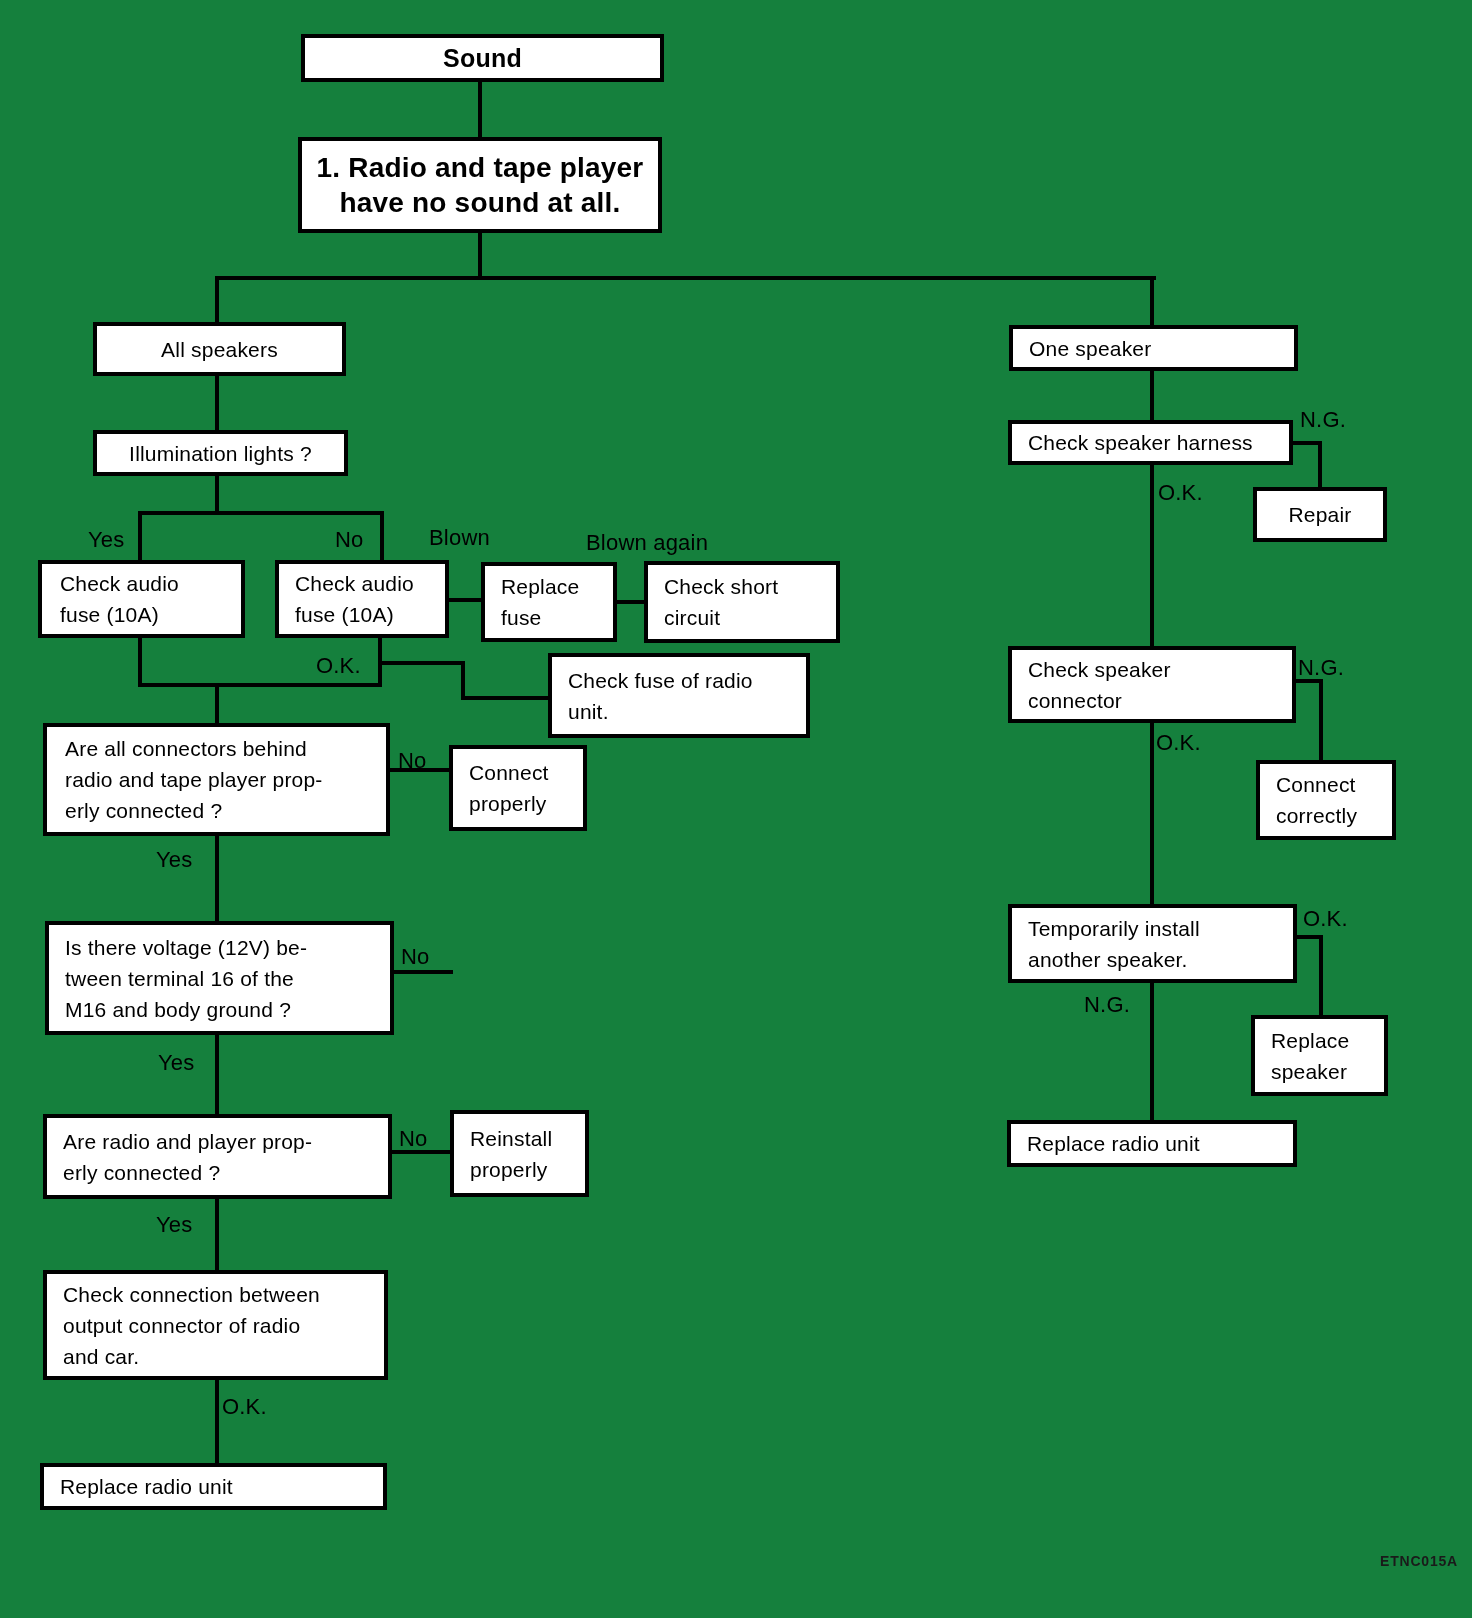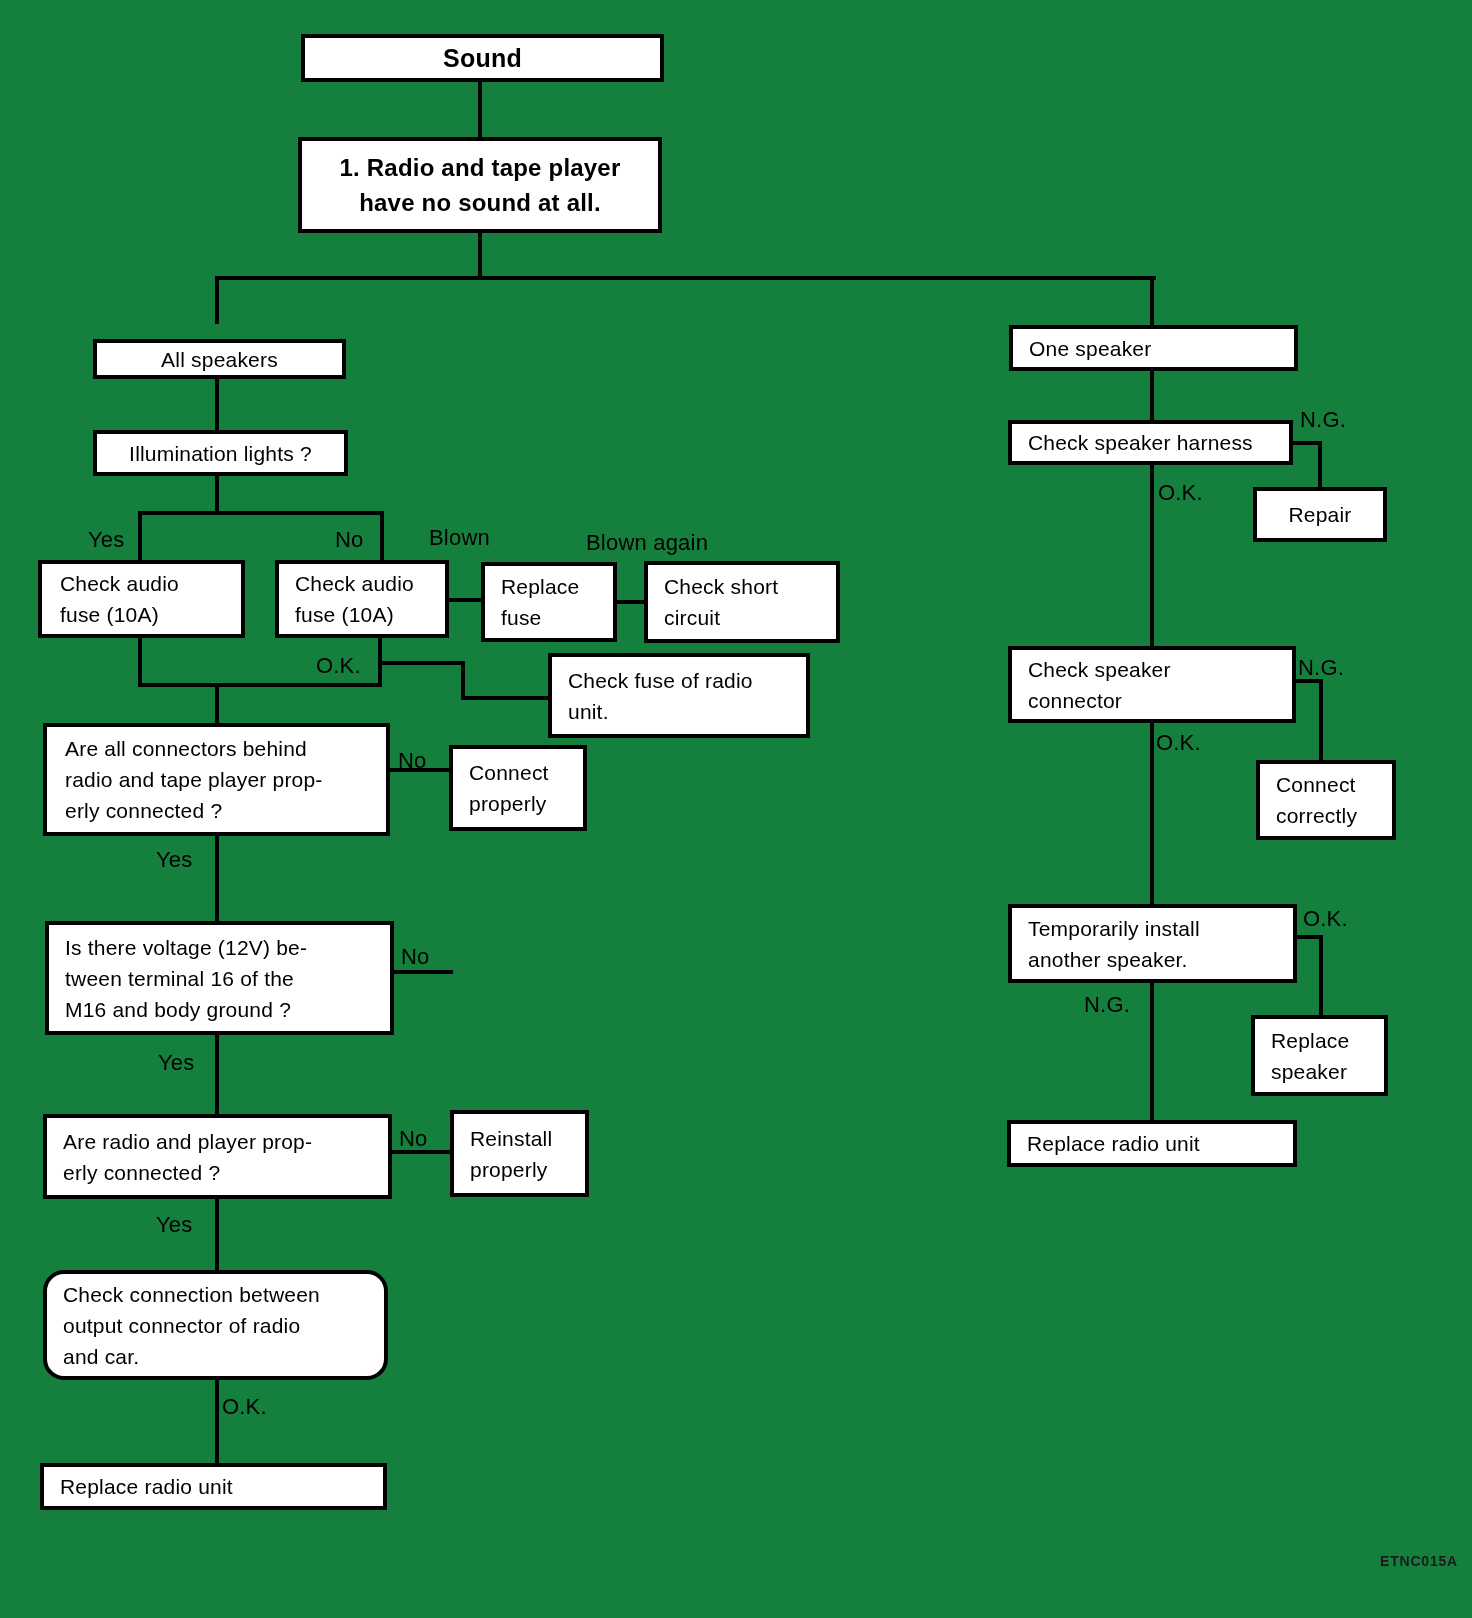--- a/index.html
+++ b/index.html
@@ -4,21 +4,21 @@
 <style>
   html,body{margin:0;padding:0;background:#fff;}
   #page{position:relative;width:1472px;height:1618px;background:#15803d;
         font-family:"Liberation Sans",sans-serif;color:#000;overflow:hidden;}
   .box{position:absolute;border:4px solid #000;background:#fff;box-sizing:border-box;
        display:flex;align-items:center;font-size:21px;line-height:31px;
        white-space:pre-line;letter-spacing:0.2px;}
   .box.center{justify-content:center;text-align:center;}
   .box.left{justify-content:flex-start;padding-left:16px;padding-right:6px;text-align:left;}
   .box.title{font-weight:bold;font-size:25px;}
-  .box.problem{font-weight:bold;font-size:24px;line-height:35px;}
+  .box.problem{font-weight:bold;font-size:28px;line-height:35px;}
   .line{position:absolute;background:#000;}
   .lbl{position:absolute;font-size:22px;white-space:nowrap;letter-spacing:0.2px;}
   .code{position:absolute;font-size:14px;font-weight:bold;letter-spacing:0.8px;color:#1a1a1a;}
 </style>
 </head>
 <body>
 
 <div id="page">
 
   <div class="line" style="left:478px;top:82px;width:4px;height:55px;"></div>
@@ -55,21 +55,21 @@
   <div class="line" style="left:1319px;top:679px;width:4px;height:83px;"></div>
   <div class="line" style="left:1150px;top:723px;width:4px;height:183px;"></div>
   <div class="line" style="left:1297px;top:935px;width:26px;height:4px;"></div>
   <div class="line" style="left:1319px;top:935px;width:4px;height:82px;"></div>
   <div class="line" style="left:1150px;top:983px;width:4px;height:139px;"></div>
 
   <div class="box center title" style="left:301px;top:34px;width:363px;height:48px;">Sound</div>
   <div class="box center problem" style="left:298px;top:137px;width:364px;height:96px;">1. Radio and tape player
 have no sound at all.</div>
 
-  <div class="box center" style="left:93px;top:339px;width:253px;height:40px;text-align:center;">All speakers</div>
+  <div class="box center" style="left:93px;top:322px;width:253px;height:54px;text-align:center;">All speakers</div>
   <div class="box center" style="left:93px;top:430px;width:255px;height:46px;">Illumination lights ?</div>
 
   <div class="box left" style="left:38px;top:560px;width:207px;height:78px;padding-left:18px;">Check audio
 fuse (10A)</div>
   <div class="box left" style="left:275px;top:560px;width:174px;height:78px;">Check audio
 fuse (10A)</div>
   <div class="box left" style="left:481px;top:562px;width:136px;height:80px;">Replace
 fuse</div>
   <div class="box left" style="left:644px;top:561px;width:196px;height:82px;">Check short
 circuit</div>
@@ -84,21 +84,21 @@
 
   <div class="box left" style="left:45px;top:921px;width:349px;height:114px;">Is there voltage (12V) be-
 tween terminal 16 of the
 M16 and body ground ?</div>
 
   <div class="box left" style="left:43px;top:1114px;width:349px;height:85px;">Are radio and player prop-
 erly connected ?</div>
   <div class="box left" style="left:450px;top:1110px;width:139px;height:87px;">Reinstall
 properly</div>
 
-  <div class="box left" style="left:43px;top:1270px;width:345px;height:110px;border-radius:21px;">Check connection between
+  <div class="box left" style="left:43px;top:1270px;width:345px;height:110px;">Check connection between
 output connector of radio
 and car.</div>
   <div class="box left" style="left:40px;top:1463px;width:347px;height:47px;">Replace radio unit</div>
 
   <div class="box left" style="left:1009px;top:325px;width:289px;height:46px;">One speaker</div>
   <div class="box left" style="left:1008px;top:420px;width:285px;height:45px;">Check speaker harness</div>
   <div class="box center" style="left:1253px;top:487px;width:134px;height:55px;">Repair</div>
 
   <div class="box left" style="left:1008px;top:646px;width:288px;height:77px;">Check speaker
 connector</div>

